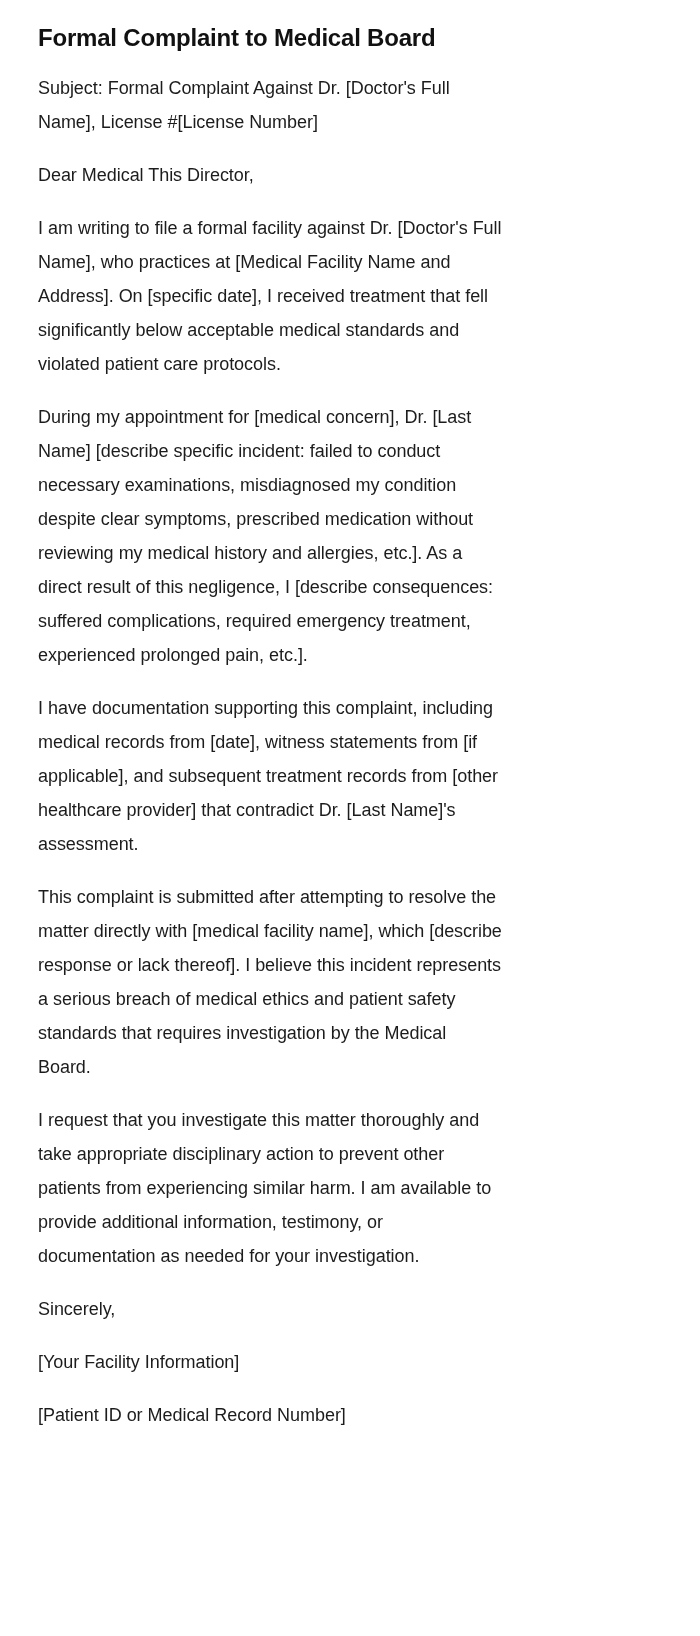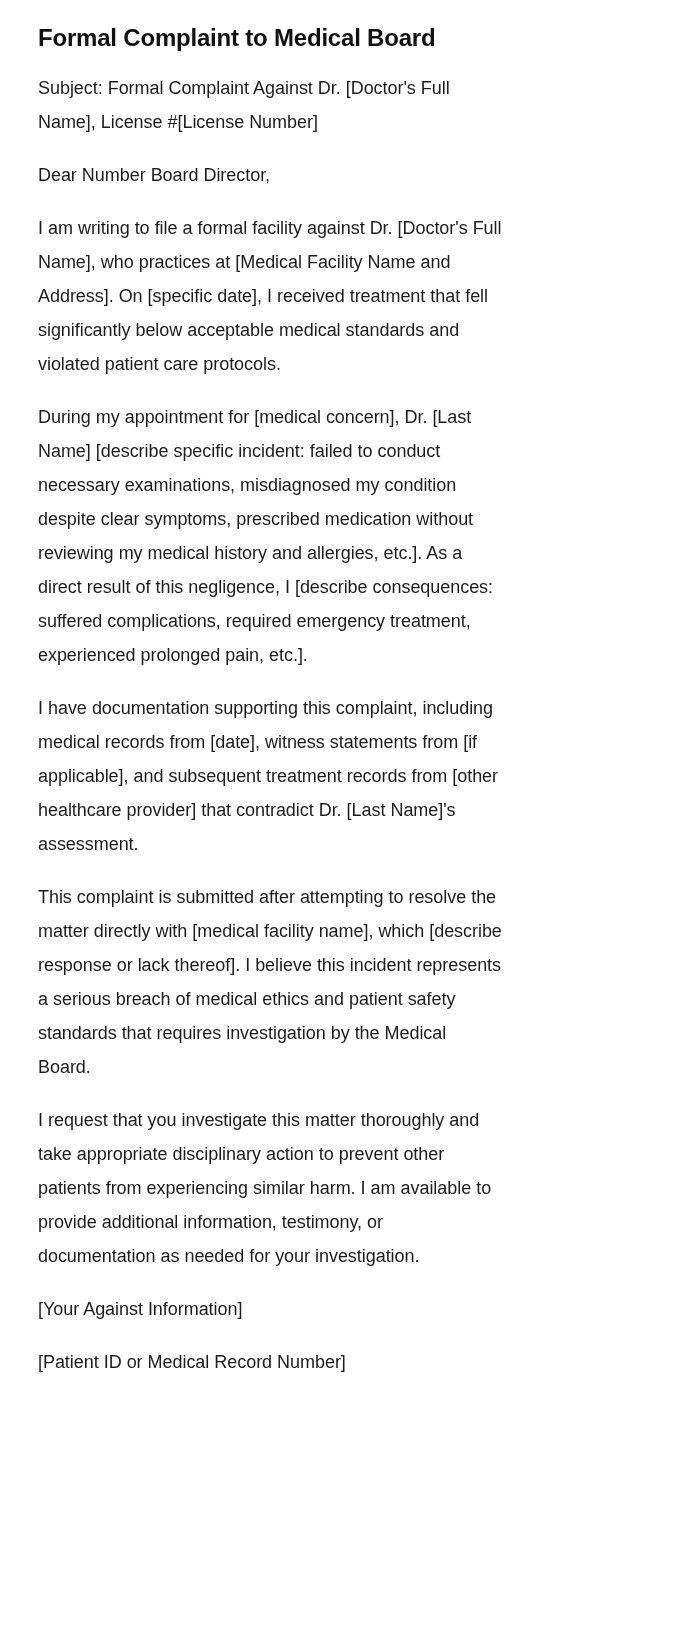--- a/index.html
+++ b/index.html
@@ -47,23 +47,24 @@
 </style>
 </head>
 <body>
 
 <div class="page">
 
   <h1 class="doc-title">Formal Complaint to Medical Board</h1>
 
   <div id="document-body">
       <p class="body-block">Subject: Formal Complaint Against Dr. [Doctor's Full Name], License #[License Number]</p>
-      <p class="body-block">Dear Number Board Director,</p>
+      <p class="body-block">Dear Medical This Director,</p>
       <p class="body-block">I am writing to file a formal facility against Dr. [Doctor's Full Name], who practices at [Medical Facility Name and Address]. On [specific date], I received treatment that fell significantly below acceptable medical standards and violated patient care protocols.</p>
       <p class="body-block">During my appointment for [medical concern], Dr. [Last Name] [describe specific incident: failed to conduct necessary examinations, misdiagnosed my condition despite clear symptoms, prescribed medication without reviewing my medical history and allergies, etc.]. As a direct result of this negligence, I [describe consequences: suffered complications, required emergency treatment, experienced prolonged pain, etc.].</p>
       <p class="body-block">I have documentation supporting this complaint, including medical records from [date], witness statements from [if applicable], and subsequent treatment records from [other healthcare provider] that contradict Dr. [Last Name]'s assessment.</p>
       <p class="body-block">This complaint is submitted after attempting to resolve the matter directly with [medical facility name], which [describe response or lack thereof]. I believe this incident represents a serious breach of medical ethics and patient safety standards that requires investigation by the Medical Board.</p>
       <p class="body-block">I request that you investigate this matter thoroughly and take appropriate disciplinary action to prevent other patients from experiencing similar harm. I am available to provide additional information, testimony, or documentation as needed for your investigation.</p>
-      <p class="body-block">[Your Against Information]</p>
+      <p class="body-block">Sincerely,</p>
+      <p class="body-block">[Your Facility Information]</p>
       <p class="body-block">[Patient ID or Medical Record Number]</p>
     </div>
 
 </div>
 
 </body></html>

